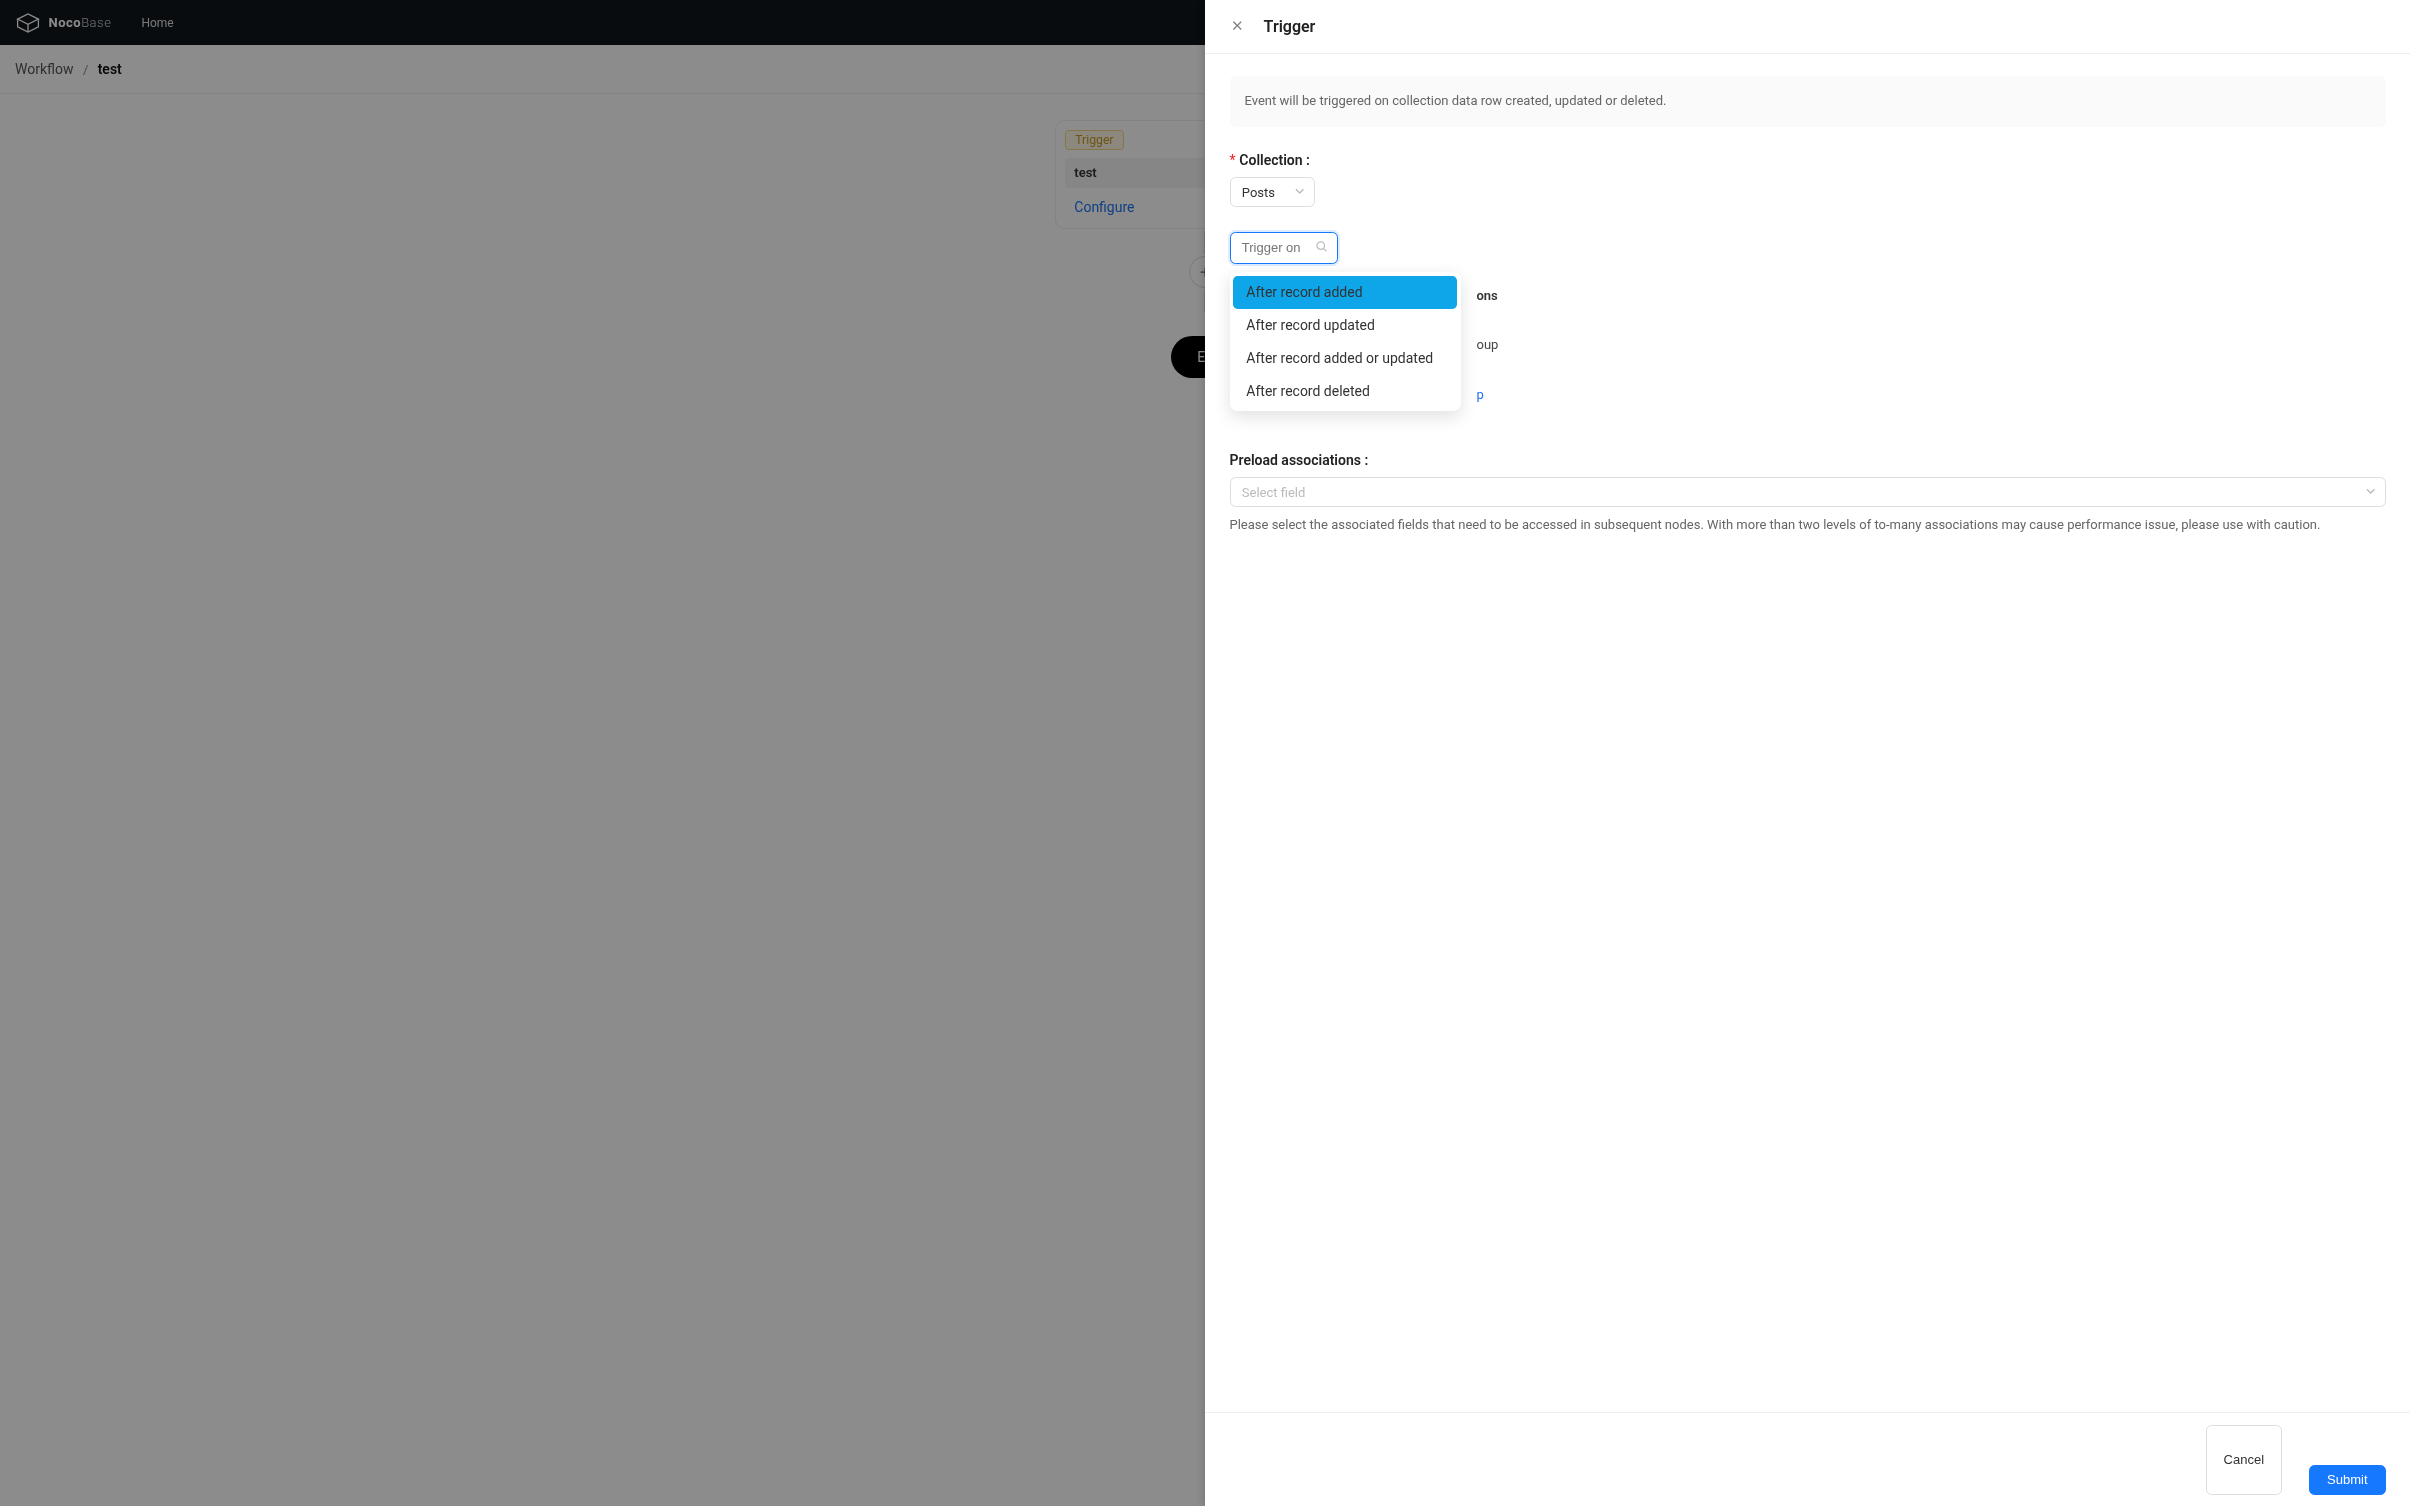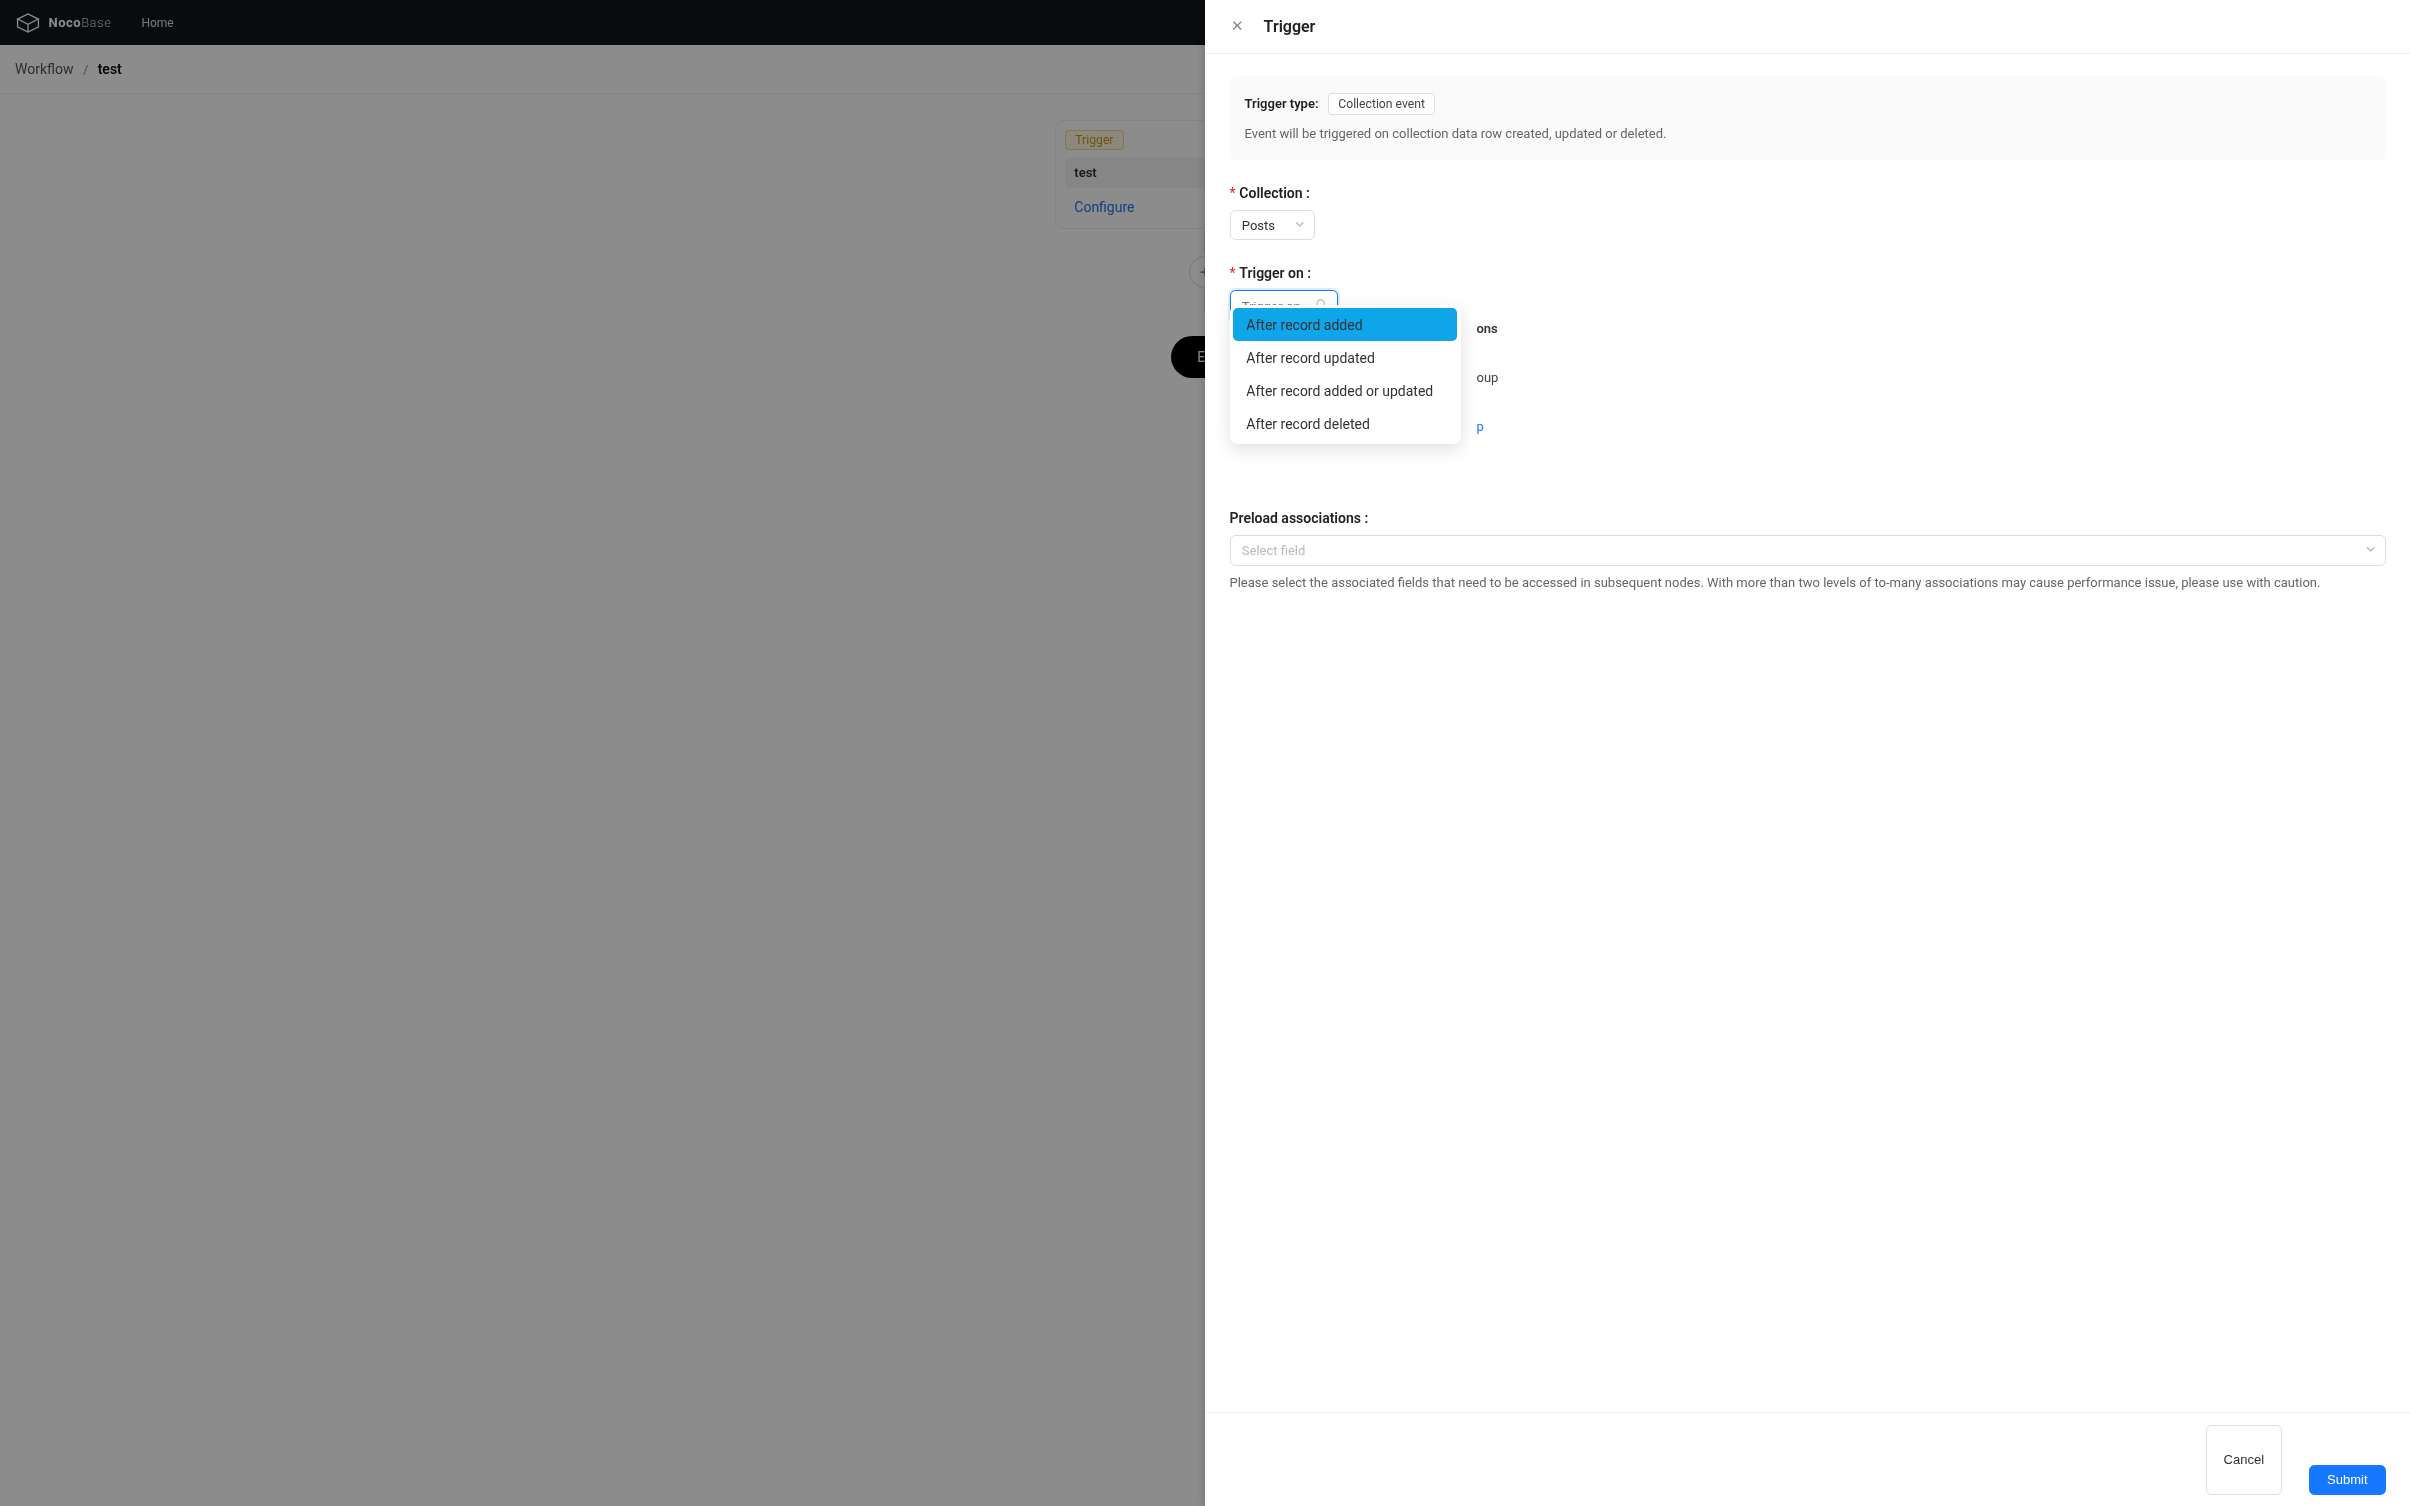--- a/index.html
+++ b/index.html
@@ -129,41 +129,36 @@
     <div class="drawer-header">
       <div class="close-btn">
         <span>✕</span>
       </div>
       <div class="drawer-title">Trigger</div>
     </div>
 
     <div class="drawer-body">
 
       <div class="info-block">
-        <div class="info-row">
-          <span class="info-label">Trigger type:</span>
-          <span class="tag-outline">Collection event</span>
-        </div>
         <div class="info-desc">Event will be triggered on collection data row created, updated or deleted.</div>
       </div>
 
       <div class="form-item">
         <label class="form-label"><span class="req">*</span><span>Collection</span> :</label>
         <div class="select">
           <span>Posts</span>
           <span class="caret">
             <svg width="9.4" height="9.4" viewBox="0 0 10 10">
                 <path d="M1 3 L5 7 L9 3" stroke="#bbb" stroke-width="1.5" fill="none"></path>
               </svg>
           </span>
         </div>
       </div>
 
       <div class="form-item trigger-on-wrap" style="margin-bottom: 188px;">
-        <label class="form-label"><span class="req">*</span><span>Trigger on</span> :</label>
         <div class="select select-focus">
           <input type="text" placeholder="Trigger on" style="">
           <span class="search-ic">
             <svg width="11.3" height="11.3" viewBox="0 0 12 12">
                 <circle cx="5" cy="5" r="4" stroke="#bbb" stroke-width="1.3" fill="none"></circle>
                 <line x1="8" y1="8" x2="11" y2="11" stroke="#bbb" stroke-width="1.3"></line>
               </svg>
           </span>
         </div>
 

